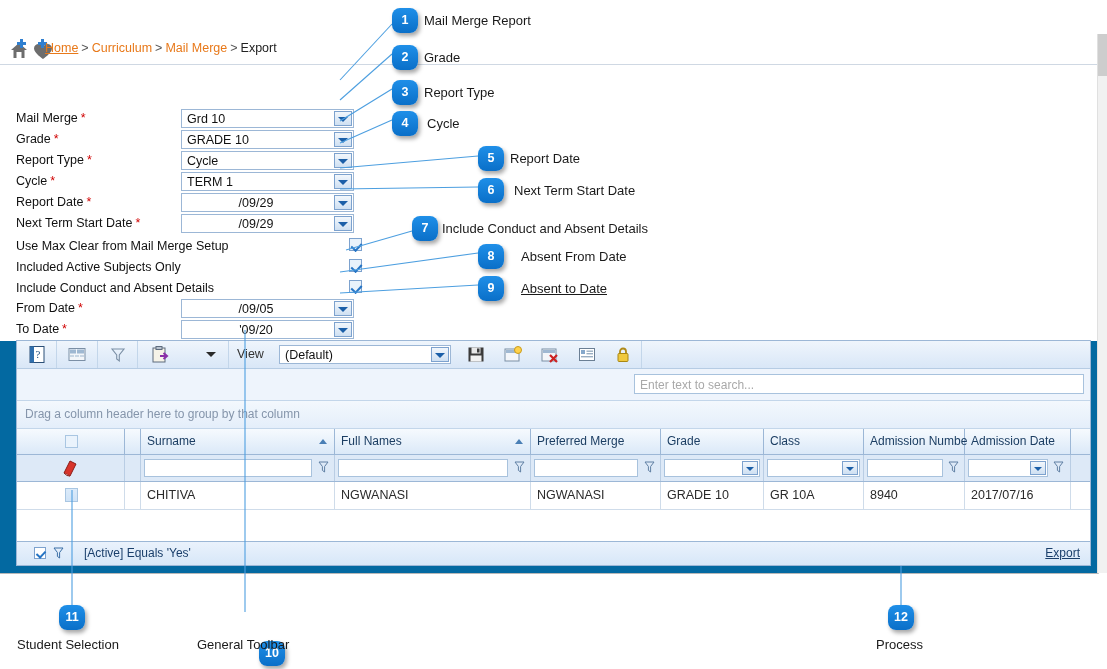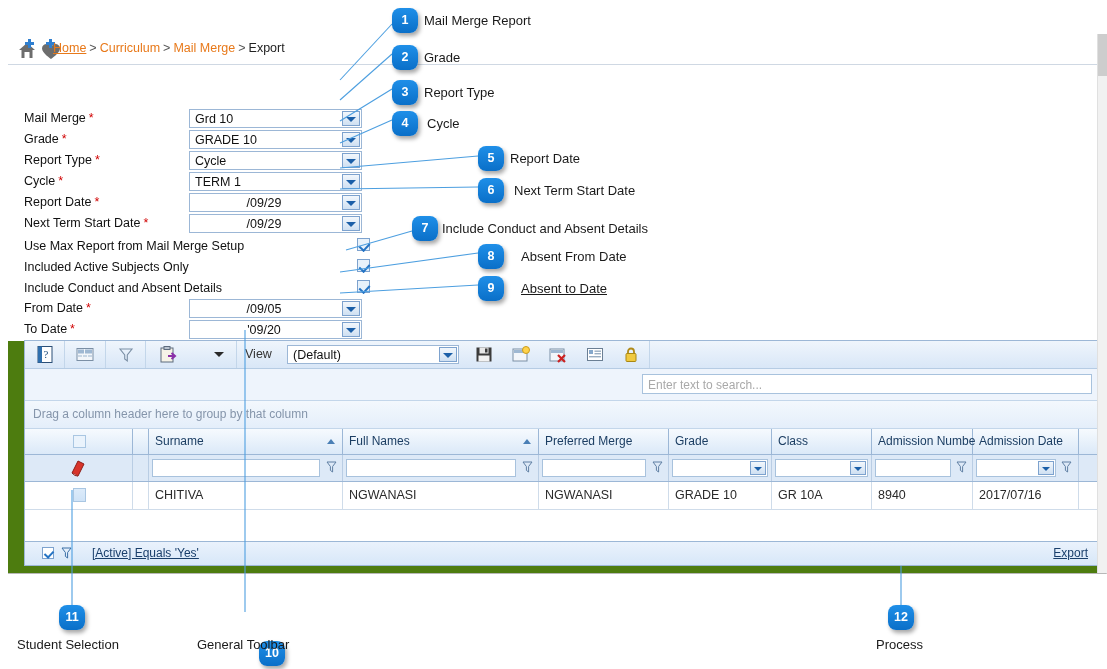--- a/index.html
+++ b/index.html
@@ -14,23 +14,23 @@
     height: 669px;
     overflow: hidden;
     background: #ffffff;
     font-size: 12px;
     color: #1a1a1a;
   }
 
   
   #app-window {
     position: absolute;
-    left: 8px; top: 34px;
+    left: 0; top: 34px;
     width: 1098px; height: 539px;
-    background: #4d7c0f;
+    background: #0369a1;
     border-bottom: 1px solid #b8b8b8;
     border-right: 1px solid #d8d8d8;
     overflow: hidden;
   }
 
   
   #crumb-bar {
     position: absolute; left: 0; top: 0;
     width: 1098px; height: 30px;
     background: #ffffff;
@@ -344,21 +344,21 @@
     box-sizing: border-box;
   }
   #filter-bar .fchk::after {
     content:""; position:absolute; left:3px; top:1px;
     width:4px; height:7px;
     border: solid #2574c4; border-width: 0 2px 2px 0;
     transform: rotate(43deg);
   }
   #filter-bar .fexpr {
     position: absolute; left: 67px; top: 4px;
-    font-size: 12px; color: #1a3f6b; text-decoration: underline; text-align: right;
+    font-size: 12px; color: #1a3f6b;  text-align: right;
   }
   #filter-bar .fclear {
     position: absolute; right: 10px; top: 4px;
     font-size: 12px; color: #1a3f6b; text-decoration: underline;
   }
 
   
   #page-scroll {
     position: absolute; right: 0; top: 34px;
     width: 9px; height: 539px;
@@ -472,21 +472,21 @@
 
       <div class="frow" style="top:149px;">
         <span class="flabel"><span>Next Term Start Date</span><span class="req">*</span></span>
         <span class="fctl">
             <span class="val dateval">/09/29</span>
             <span class="btn"></span>
           </span>
       </div>
 
       <div class="frow" style="top:172px;">
-        <span class="flabel">Use Max Report from Mail Merge Setup</span>
+        <span class="flabel">Use Max Clear from Mail Merge Setup</span>
         <span class="chk"></span>
       </div>
       <div class="frow" style="top:193px;">
         <span class="flabel">Included Active Subjects Only</span>
         <span class="chk"></span>
       </div>
       <div class="frow" style="top:214px;">
         <span class="flabel">Include Conduct and Absent Details</span>
         <span class="chk"></span>
       </div>

